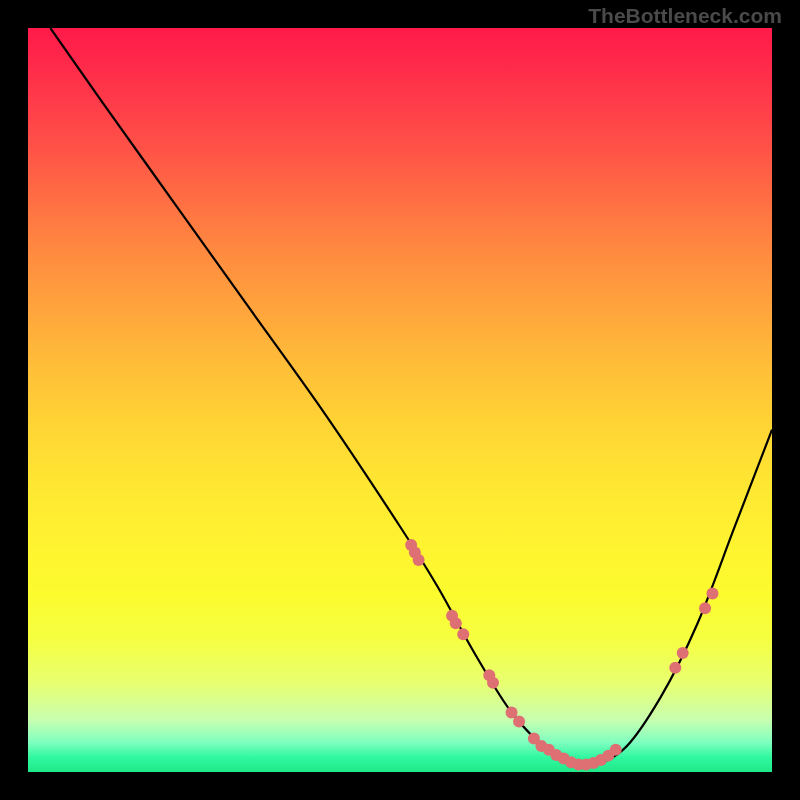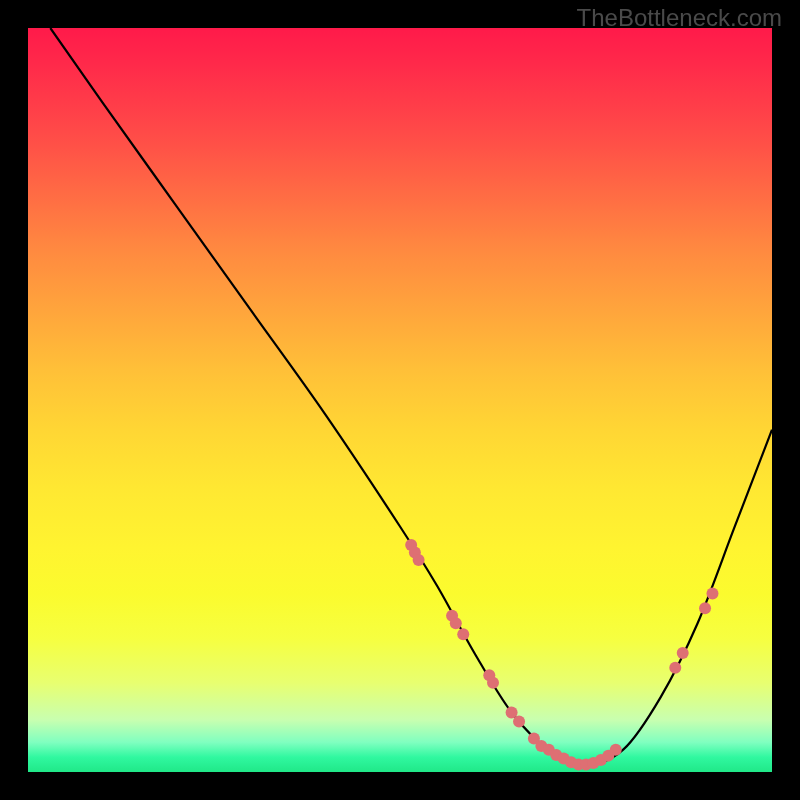--- a/index.html
+++ b/index.html
@@ -8,22 +8,22 @@
     height: 800px;
     background: #000;
     position: relative;
     font-family: Arial, sans-serif;
   }
   .watermark {
     position: absolute;
     top: 4px;
     right: 18px;
     color: #4a4a4a;
-    font-size: 24px;
-    font-weight: normal;
+    font-size: 21px;
+    font-weight: bold;
     z-index: 10;
   }
   .plot-area {
     position: absolute;
     top: 28px;
     left: 28px;
     width: 744px;
     height: 744px;
     overflow: hidden;
   }

